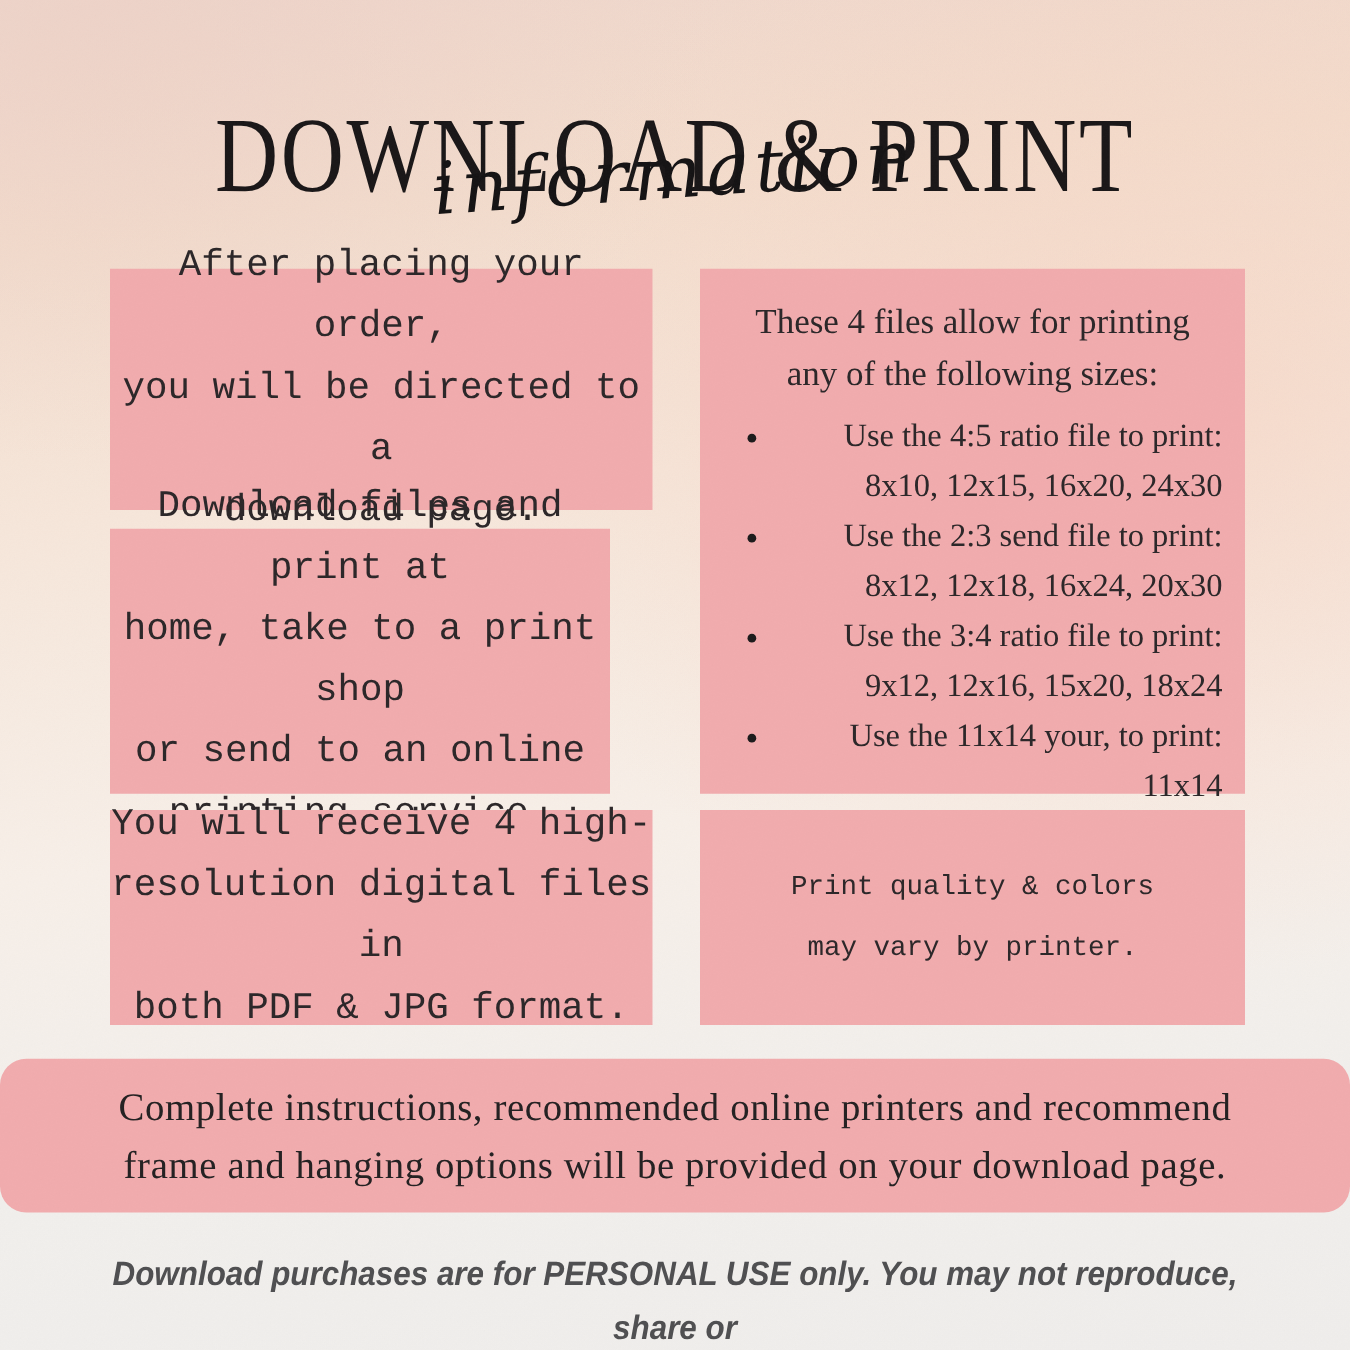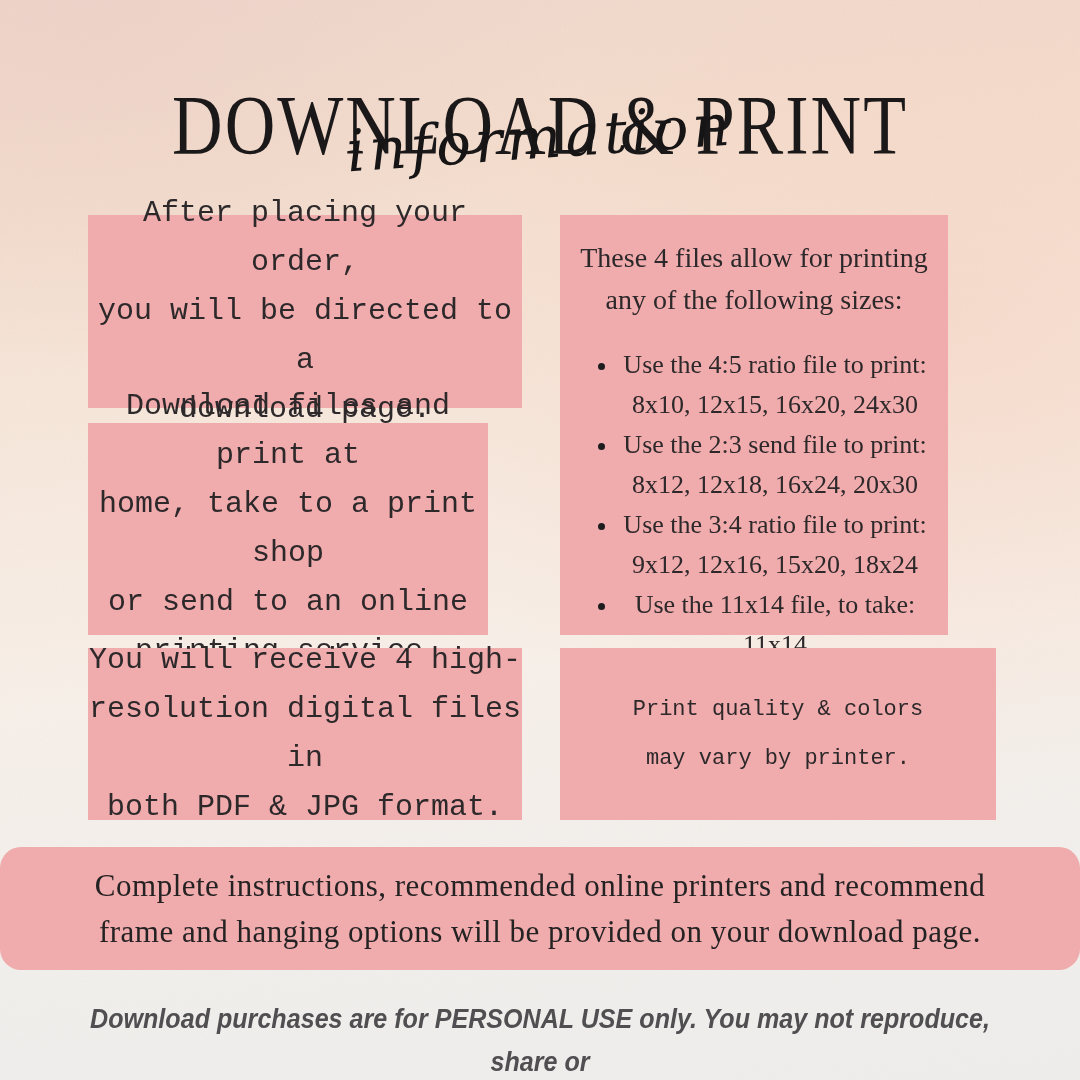--- a/index.html
+++ b/index.html
@@ -27,26 +27,26 @@
   .card {
     position:absolute; background:#f1abad; color:#2b2628;
     display:flex; align-items:center; justify-content:center;
     text-align:center; box-sizing:border-box;
   }
   .card .card-text { white-space:pre-line; width:100%;font-family:Liberation Mono, monospace; }
 
   .card-order        { left:88px;  top:215px; width:434px; height:193px; font-size:30px; line-height:49px; }
   .card-printoptions { left:88px;  top:423px; width:400px; height:212px; font-size:30px; line-height:49px; }
   .card-files        { left:88px;  top:648px; width:434px; height:172px; font-size:30px; line-height:49px;text-align:center; }
-  .card-sizes        { left:560px; top:215px; width:388px; height:420px; flex-direction:column; justify-content:flex-start; padding:22px 18px 10px 18px; }
+  .card-sizes        { left:560px; top:215px; width:436px; height:420px; flex-direction:column; justify-content:flex-start; padding:22px 18px 10px 18px; }
   .card-quality      { left:560px; top:648px; width:436px; height:172px; font-size:22px; line-height:49px; }
 
   .sizes-heading { font-size:28px; line-height:42px; white-space:pre-line; text-align:center; width:100%; }
   .sizes-list {
-    margin:24px 0 0 0; padding:0 0 0 40px; text-align:center; align-self:stretch;
+    margin:8px 0 0 0; padding:0 0 0 40px; text-align:right; align-self:stretch;
     font-size:26px; line-height:40px; color:#2b2628;
   }
   .sizes-list li { white-space:pre-line; margin:0; padding-left:2px; }
   .sizes-list li::marker { color:#1c1a1b; font-size:22px; }
 
   .banner {
     position:absolute; left:0; top:847px; width:1080px; height:123px;
     background:#f1abad; color:#232021;
     display:flex; align-items:center; justify-content:center; text-align:center;border-radius:21px;
   }
@@ -89,21 +89,21 @@
   <div class="card card-sizes">
     <div class="sizes-heading">These 4 files allow for printing
 any of the following sizes:</div>
     <ul class="sizes-list">
         <li>Use the 4:5 ratio file to print:
 8x10, 12x15, 16x20, 24x30</li>
         <li>Use the 2:3 send file to print:
 8x12, 12x18, 16x24, 20x30</li>
         <li>Use the 3:4 ratio file to print:
 9x12, 12x16, 15x20, 18x24</li>
-        <li>Use the 11x14 file, to take: 11x14</li>
+        <li>Use the 11x14 your, to print: 11x14</li>
       </ul>
   </div>
 
   <div class="card card-quality">
     <div class="card-text">Print quality &amp; colors
 may vary by printer.</div>
   </div>
 
   <div class="banner">
     <div class="banner-text">Complete instructions, recommended online printers and recommend

